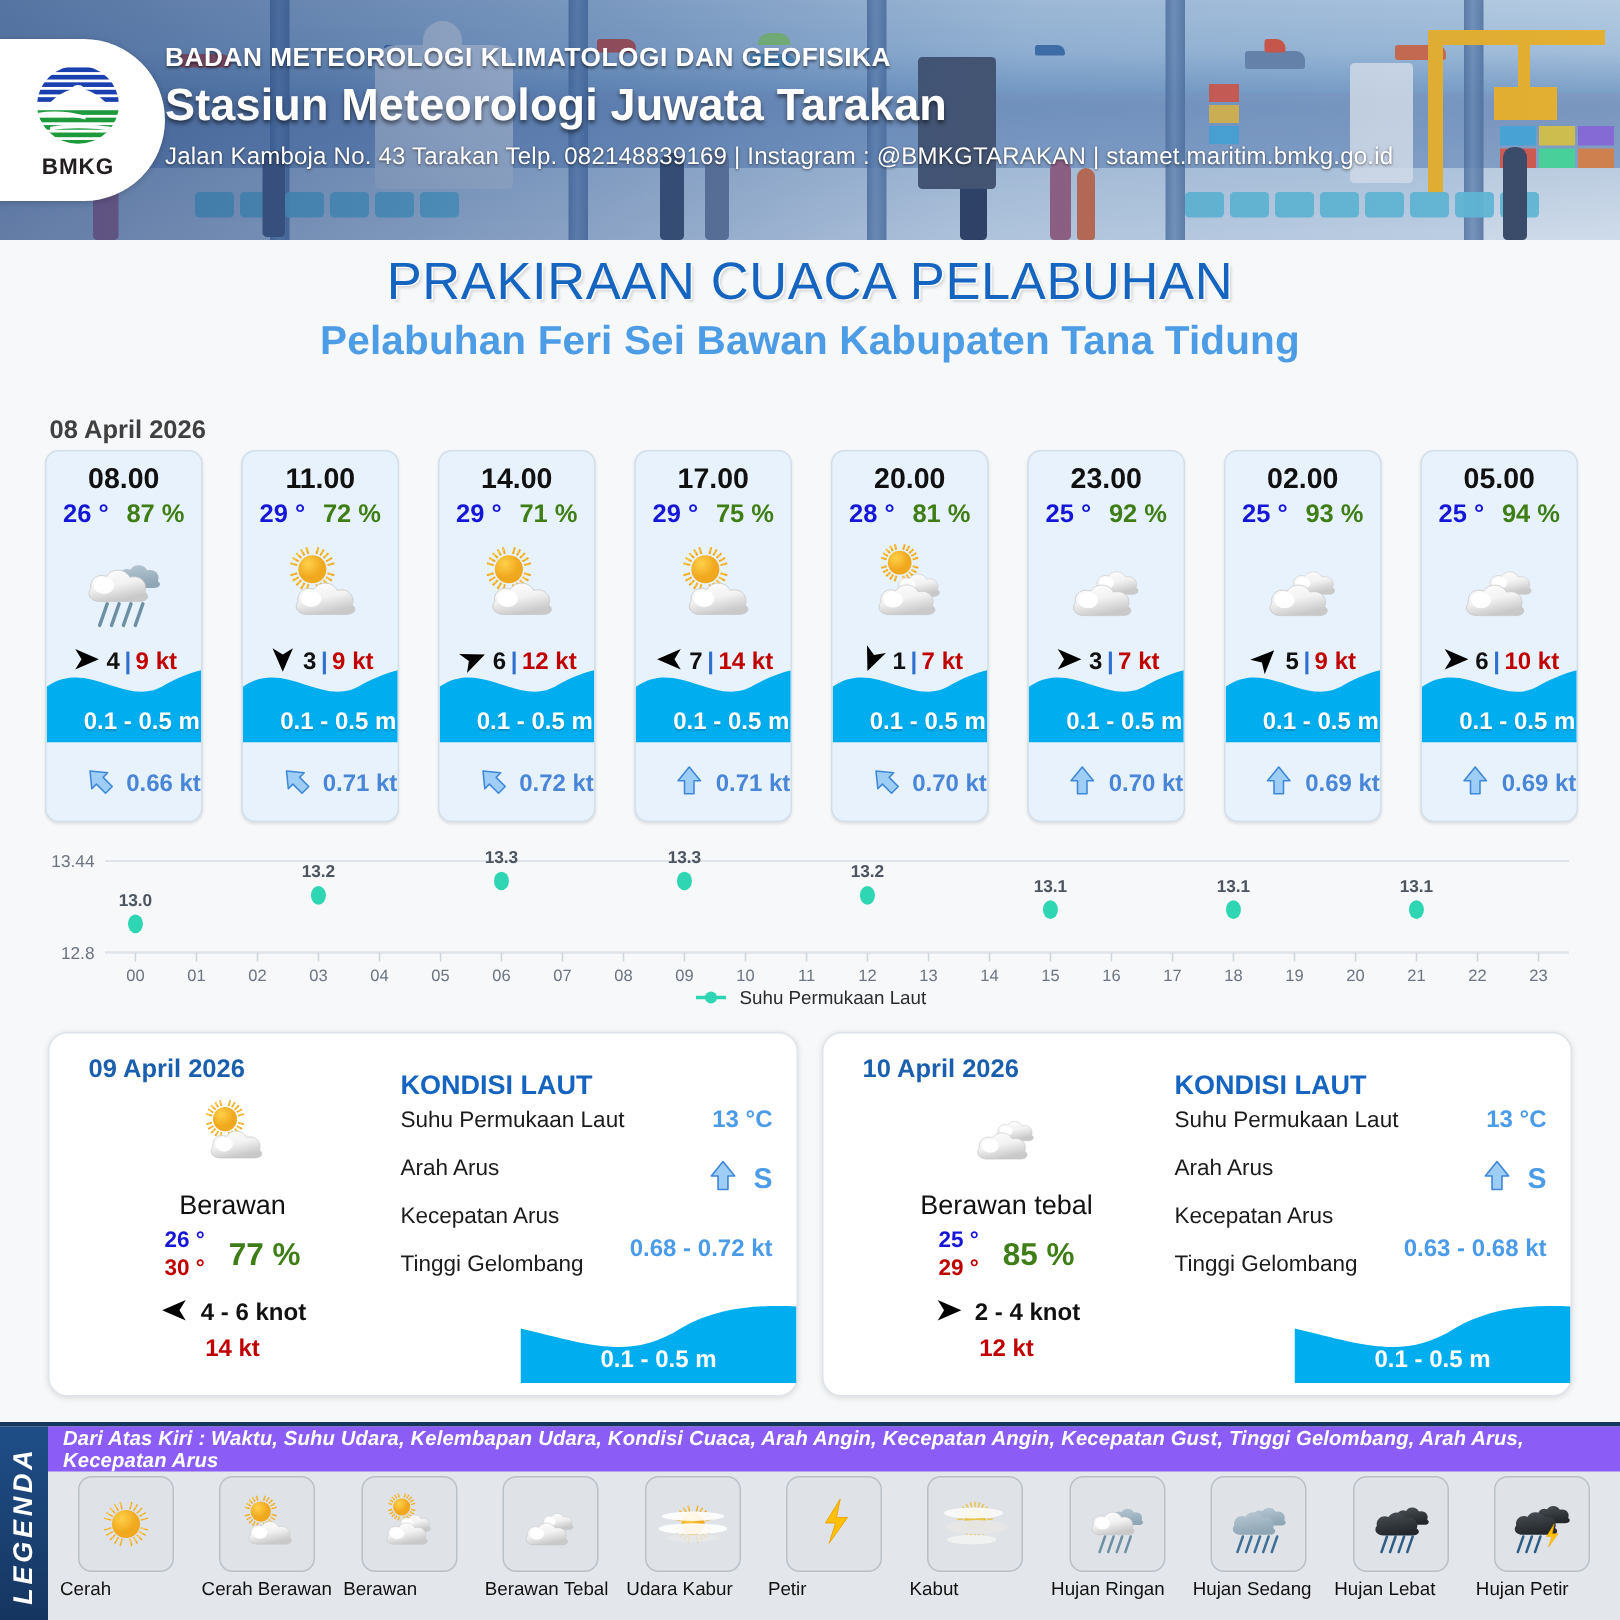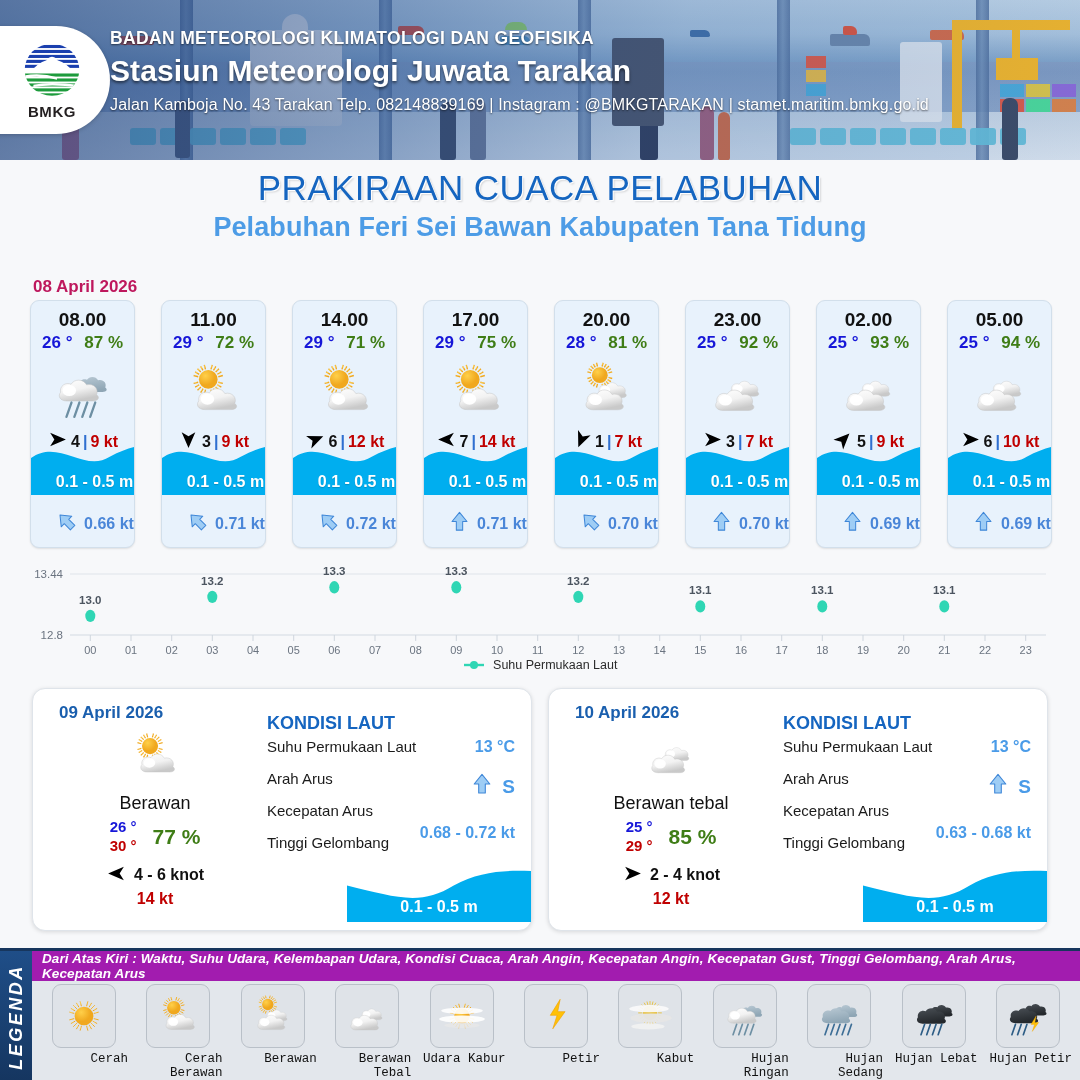--- a/index.html
+++ b/index.html
@@ -94,21 +94,21 @@
   .valid-row {
     margin-top:9px; font-size:16px; color:#1b1b1b;
     display:flex; justify-content:center; gap:92px;
   }
   .valid-row b { color:#111; }
   .valid-row span { font-weight:normal; }
 
   
   .day-label {
     position:absolute; left:33px; top:277px;
-    font-size:17px; font-weight:bold; color:#be185d;
+    font-size:17px; font-weight:bold; color:#404040;
   }
 
   
   .cards {
     position:absolute; left:30px; top:300px; width:1022px;
     display:flex; gap:26px;
   }
   .card {
     width:127px; height:248px;
     background:#e8f2fc;
@@ -220,29 +220,29 @@
     background: linear-gradient(180deg,#1f4e88,#15355f);
   }
   .legend-tab span {
     position:absolute; left:50%; top:50%;
     transform: translate(-50%,-50%) rotate(-90deg);
     white-space:nowrap; color:#fff; font-weight:bold; font-size:18px;
     letter-spacing:2.5px; font-style:italic;
   }
   .legend-note {
     position:absolute; left:32px; top:0; width:1048px; height:30px;
-    background:#a21caf; color:#fff;
+    background:#8b5cf6; color:#fff;
     font-size:13.5px; font-style:italic; font-weight:bold;
     display:flex; align-items:center; padding-left:10px; letter-spacing:.1px;
   }
   .legend-items {
     position:absolute; left:32px; top:33px; width:1048px;
     display:flex; justify-content:space-between; padding:0 8px;
   }
-  .leg-item { width:88px; text-align:right;font-family:Liberation Mono, monospace; }
+  .leg-item { width:88px; text-align:left; }
   .leg-box {
     width:64px; height:64px; margin:0 auto;
     background:#dfe3e8; border:1px solid #b9c0c8; border-radius:9px;
     display:flex; align-items:center; justify-content:center;
   }
   .leg-lbl { font-size:12.5px; color:#111; margin-top:4px; }
 </style>
 </head>
 <body>
 

